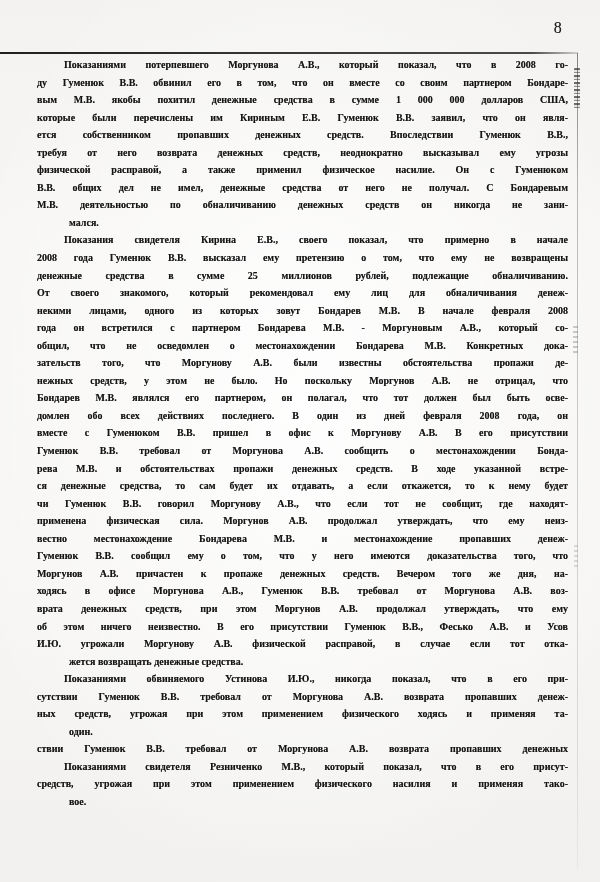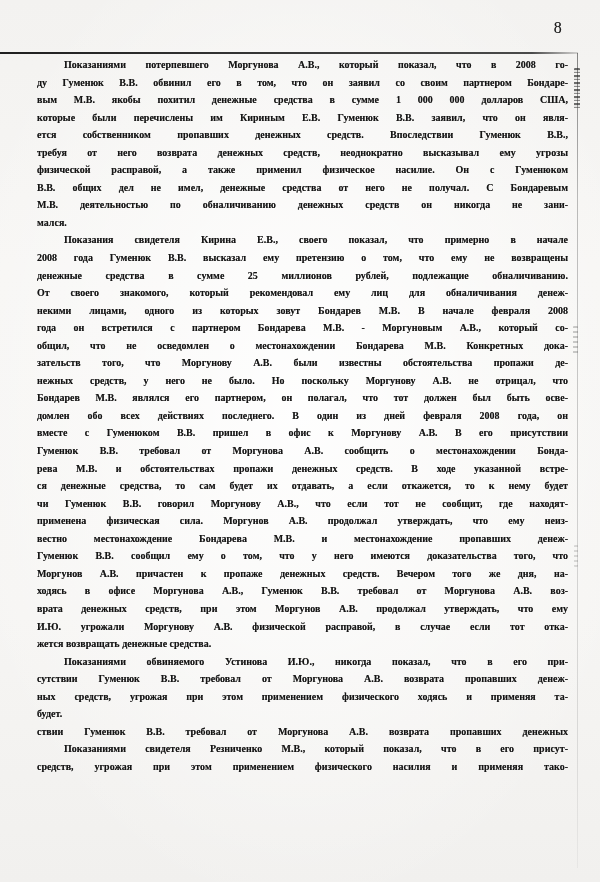--- a/index.html
+++ b/index.html
@@ -85,70 +85,73 @@
   .text-block .line {
     text-align: justify;
     text-align-last: justify;
     white-space: normal;
   }
   .text-block .line.first {
     text-indent: 27px;
   }
   .text-block .line.plast {
     text-align-last: left;
+    margin-left: 32px;
   }
 </style>
 </head>
 <body>
 
 <div class="page">
   <div class="page-number">8</div>
 
   <div class="top-rule"></div>
   <div class="edge-vline"></div>
   <div class="edge-smudge s1"></div>
   <div class="edge-smudge s2"></div>
   <div class="edge-smudge s3"></div>
 
   <div class="text-block">
       <div class="line first">Показаниями потерпевшего Моргунова А.В., который показал, что в 2008 го-</div>
-      <div class="line">ду Гуменюк В.В. обвинил его в том, что он заявил со своим партнером Бондаре-</div>
+      <div class="line">ду Гуменюк В.В. обвинил его в том, что он вместе со своим партнером Бондаре-</div>
       <div class="line">вым М.В. якобы похитил денежные средства в сумме 1 000 000 долларов США,</div>
       <div class="line">которые были перечислены им Кириным Е.В. Гуменюк В.В. заявил, что он явля-</div>
       <div class="line">ется собственником пропавших денежных средств. Впоследствии Гуменюк В.В.,</div>
       <div class="line">требуя от него возврата денежных средств, неоднократно высказывал ему угрозы</div>
       <div class="line">физической расправой, а также применил физическое насилие. Он с Гуменюком</div>
       <div class="line">В.В. общих дел не имел, денежные средства от него не получал. С Бондаревым</div>
       <div class="line">М.В. деятельностью по обналичиванию денежных средств он никогда не зани-</div>
       <div class="line plast">мался.</div>
       <div class="line first">Показания свидетеля Кирина Е.В., своего показал, что примерно в начале</div>
       <div class="line">2008 года Гуменюк В.В. высказал ему претензию о том, что ему не возвращены</div>
       <div class="line">денежные средства в сумме 25 миллионов рублей, подлежащие обналичиванию.</div>
       <div class="line">От своего знакомого, который рекомендовал ему лиц для обналичивания денеж-</div>
       <div class="line">некими лицами, одного из которых зовут Бондарев М.В. В начале февраля 2008</div>
       <div class="line">года он встретился с партнером Бондарева М.В. - Моргуновым А.В., который со-</div>
       <div class="line">общил, что не осведомлен о местонахождении Бондарева М.В. Конкретных дока-</div>
       <div class="line">зательств того, что Моргунову А.В. были известны обстоятельства пропажи де-</div>
-      <div class="line">нежных средств, у него не было. Но поскольку Моргунову А.В. не отрицал, что</div>
+      <div class="line">нежных средств, у этом не было. Но поскольку Моргунов А.В. не отрицал, что</div>
       <div class="line">Бондарев М.В. являлся его партнером, он полагал, что тот должен был быть осве-</div>
       <div class="line">домлен обо всех действиях последнего. В один из дней февраля 2008 года, он</div>
       <div class="line">вместе с Гуменюком В.В. пришел в офис к Моргунову А.В. В его присутствии</div>
       <div class="line">Гуменюк В.В. требовал от Моргунова А.В. сообщить о местонахождении Бонда-</div>
       <div class="line">рева М.В. и обстоятельствах пропажи денежных средств. В ходе указанной встре-</div>
       <div class="line">ся денежные средства, то сам будет их отдавать, а если откажется, то к нему будет</div>
       <div class="line">чи Гуменюк В.В. говорил Моргунову А.В., что если тот не сообщит, где находят-</div>
       <div class="line">применена физическая сила. Моргунов А.В. продолжал утверждать, что ему неиз-</div>
       <div class="line">вестно местонахождение Бондарева М.В. и местонахождение пропавших денеж-</div>
       <div class="line">Гуменюк В.В. сообщил ему о том, что у него имеются доказательства того, что</div>
       <div class="line">Моргунов А.В. причастен к пропаже денежных средств. Вечером того же дня, на-</div>
       <div class="line">ходясь в офисе Моргунова А.В., Гуменюк В.В. требовал от Моргунова А.В. воз-</div>
       <div class="line">врата денежных средств, при этом Моргунов А.В. продолжал утверждать, что ему</div>
+      <div class="line">об этом ничего неизвестно. В его присутствии Гуменюк В.В., Фесько А.В. и Усов</div>
       <div class="line">И.Ю. угрожали Моргунову А.В. физической расправой, в случае если тот отка-</div>
       <div class="line plast">жется возвращать денежные средства.</div>
       <div class="line first">Показаниями обвиняемого Устинова И.Ю., никогда показал, что в его при-</div>
       <div class="line">сутствии Гуменюк В.В. требовал от Моргунова А.В. возврата пропавших денеж-</div>
       <div class="line">ных средств, угрожая при этом применением физического ходясь и применяя та-</div>
-      <div class="line plast">будет.</div>
+      <div class="line plast">один.</div>
       <div class="line">ствии Гуменюк В.В. требовал от Моргунова А.В. возврата пропавших денежных</div>
       <div class="line first">Показаниями свидетеля Резниченко М.В., который показал, что в его присут-</div>
       <div class="line">средств, угрожая при этом применением физического насилия и применяя тако-</div>
+      <div class="line plast">вое.</div>
     </div>
 </div>
 
 </body></html>

